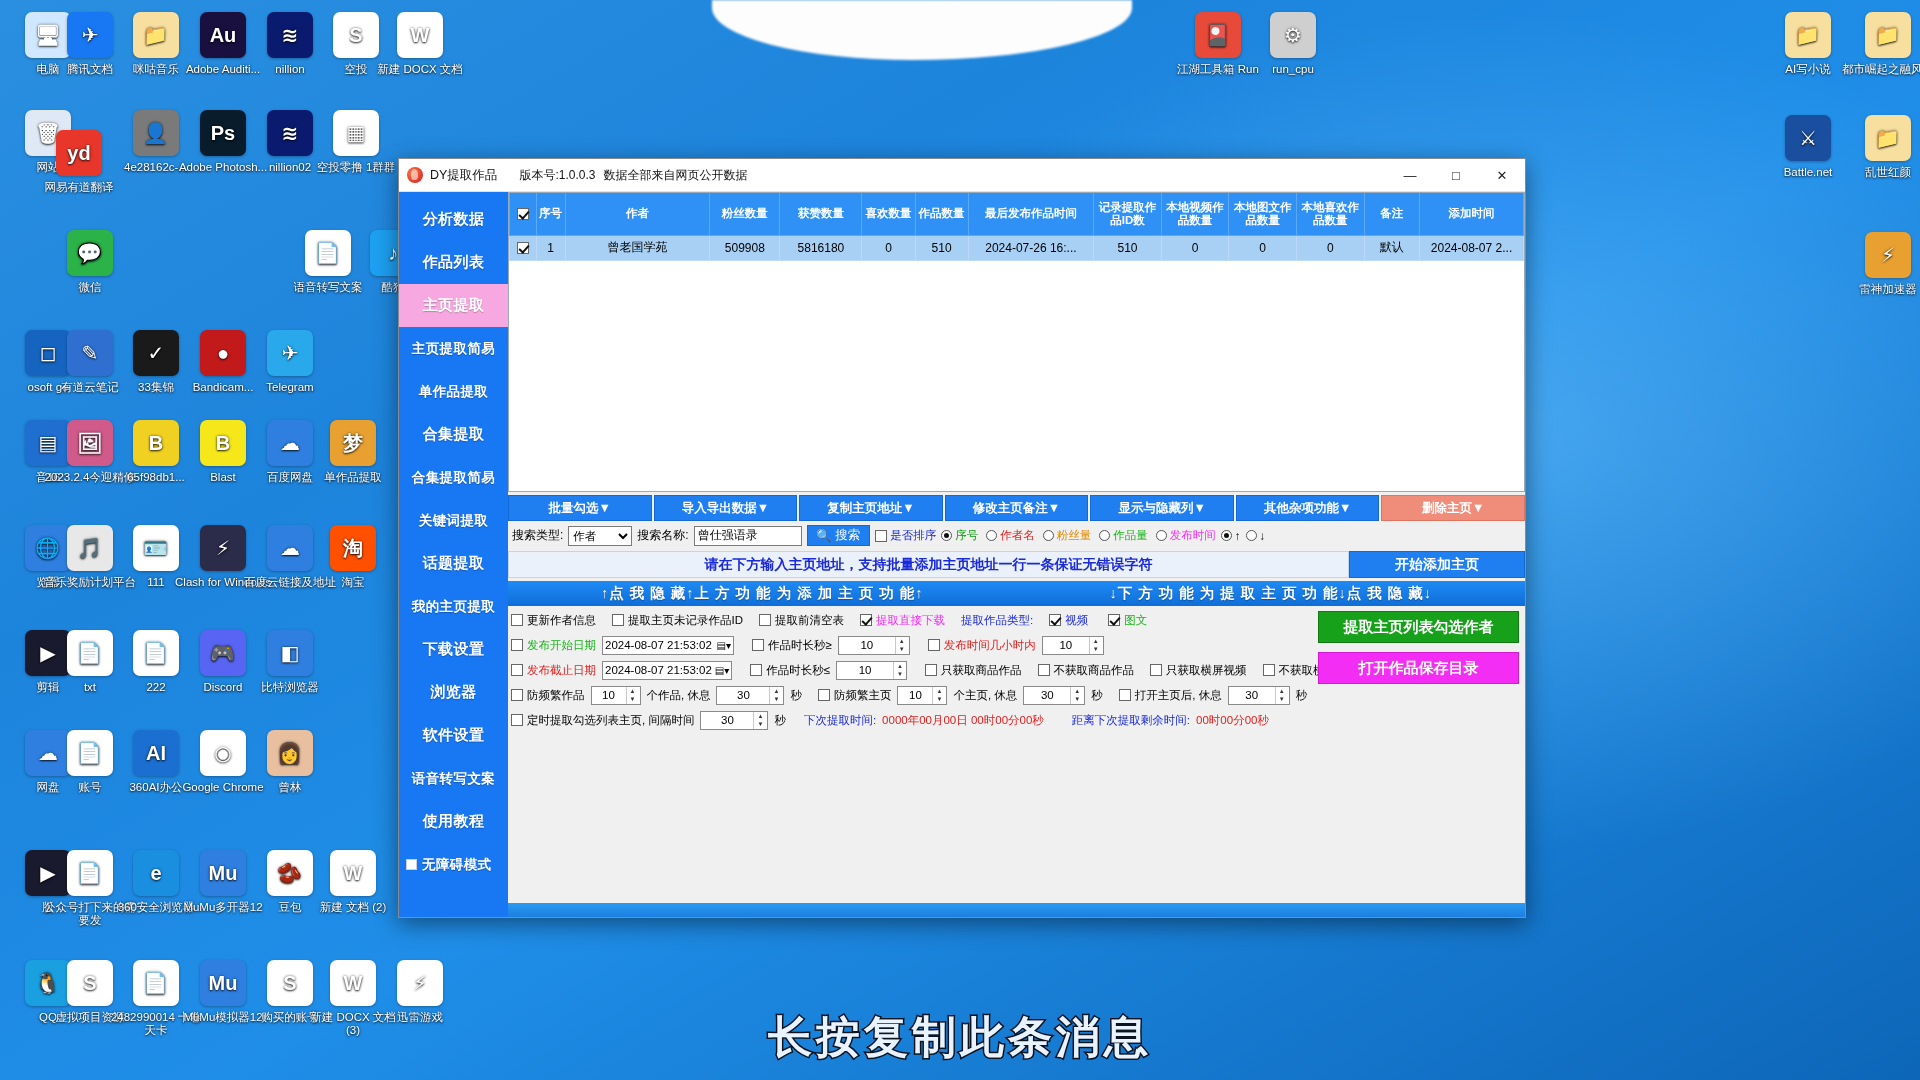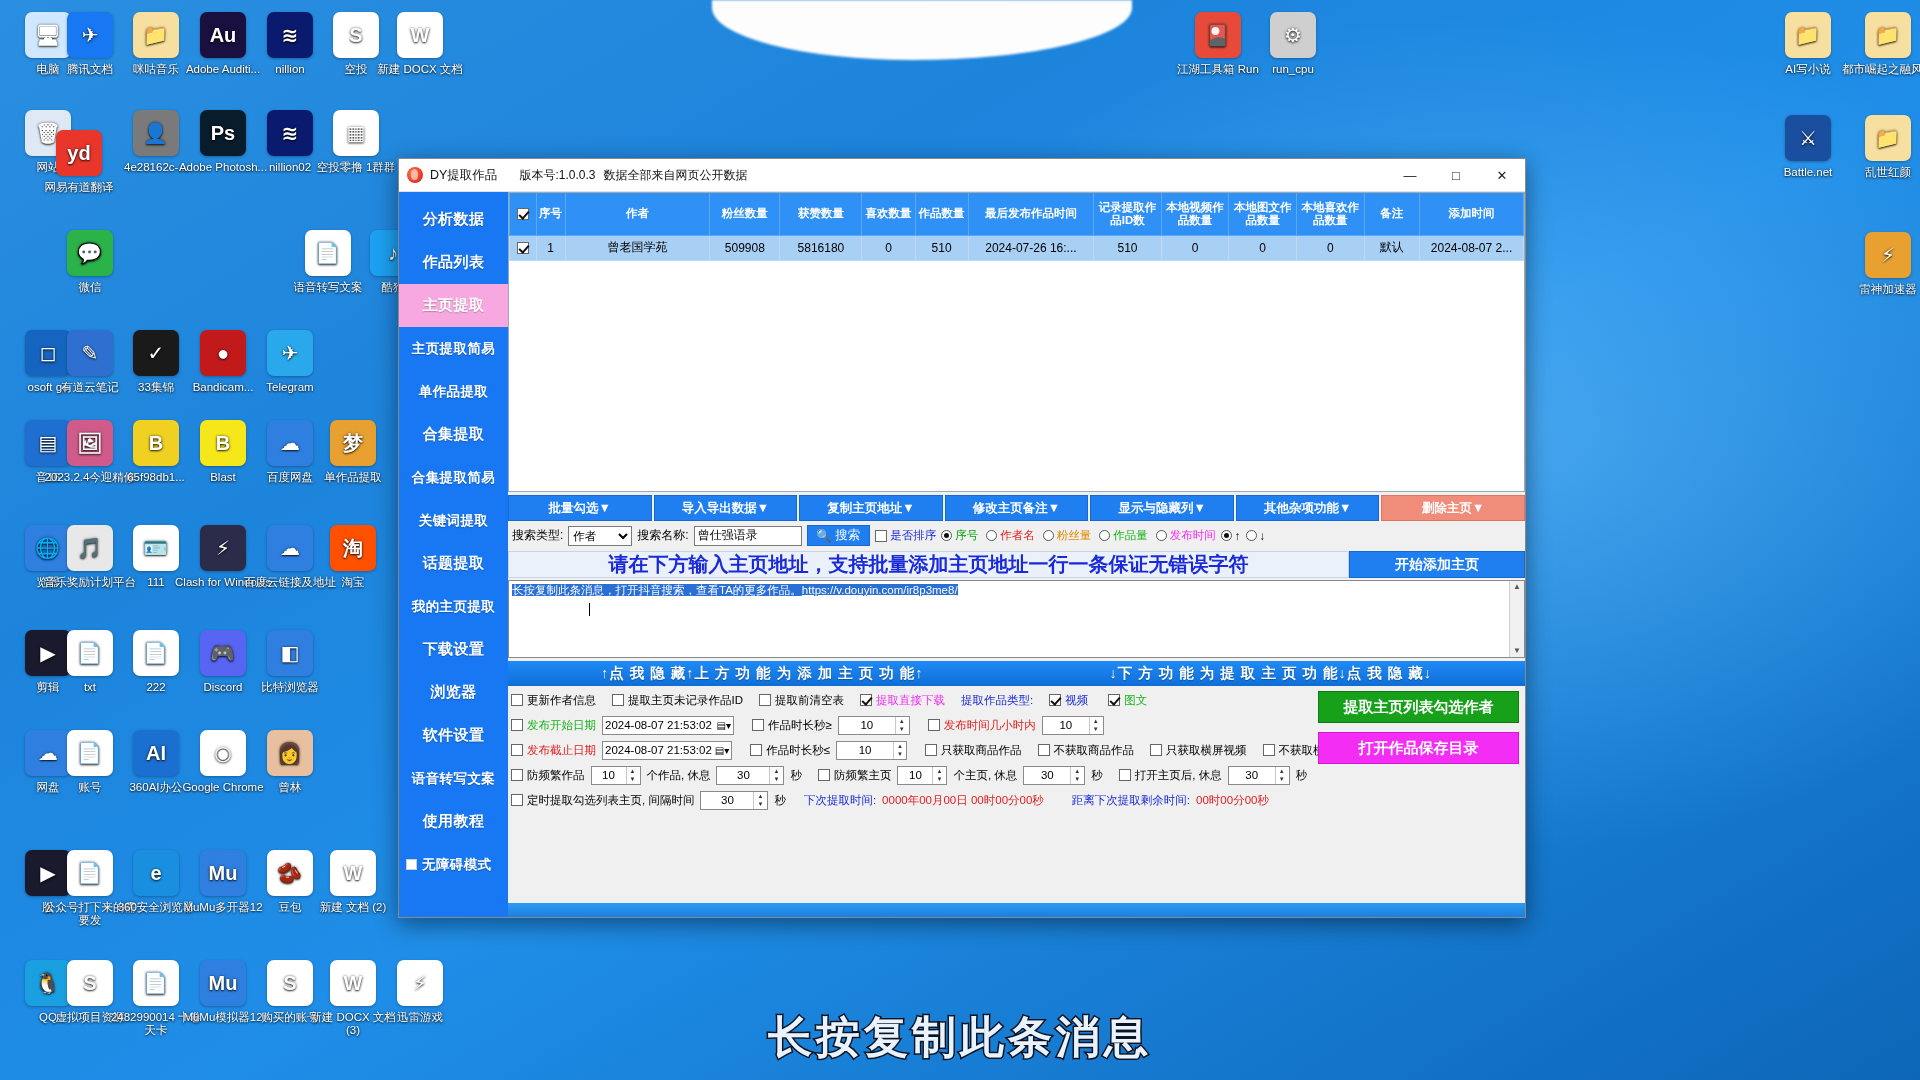--- a/index.html
+++ b/index.html
@@ -138,21 +138,21 @@
   .radio{
     width:11px;height:11px;border:1px solid #555;border-radius:50%;display:inline-block;
     position:relative;vertical-align:middle;background:#fff;
   }
   .radio.on:after{content:"";position:absolute;left:2px;top:2px;width:5px;height:5px;border-radius:50%;background:#111;}
   .opt{display:flex;align-items:center;gap:3px;white-space:nowrap;font-size:11.5px;}
 
   
   #banner{display:flex;height:27px;margin:4px 0 0 0;}
   #banner .txt{
-    flex:1;background:#eaf1fb;color:#1a2ad8;font-weight:bold;font-size:20px;
+    flex:1;background:#eaf1fb;color:#1a2ad8;font-weight:bold;font-size:14px;
     display:flex;align-items:center;justify-content:center;border:1px solid #c7d4e6;
   }
   #banner .btn{
     width:176px;background:#1f7ff0;color:#fff;font-weight:bold;font-size:14px;
     display:flex;align-items:center;justify-content:center;cursor:pointer;border:1px solid #1469d6;
   }
 
   
   #urlbox{
     height:78px;background:#fff;border:1px solid #8a8a8a;margin-top:2px;
@@ -615,32 +615,20 @@
           <span class="radio"></span>
           <span>↓</span>
         </div>
       </div>
 
       <div id="banner">
         <div class="txt">请在下方输入主页地址，支持批量添加主页地址一行一条保证无错误字符</div>
         <div class="btn">开始添加主页</div>
       </div>
 
-      <div id="urlbox">
-        <div class="line">
-          <span class="sel-text">
-            <span>长按复制此条消息，打开抖音搜索，查看TA的更多作品。</span><span class="url">https://v.douyin.com/ir8p3me8/</span>
-          </span>
-        </div>
-        <div class="caret"></div>
-        <div class="sb">
-          <span>▲</span>
-          <span>▼</span>
-        </div>
-      </div>
 
       <div id="divider">
         <span>↑点 我 隐 藏↑上 方 功 能 为 添 加 主 页 功 能↑</span>
         <span>↓下 方 功 能 为 提 取 主 页 功 能↓点 我 隐 藏↓</span>
       </div>
 
       <div id="settings">
         <div id="setleft">
 
 

